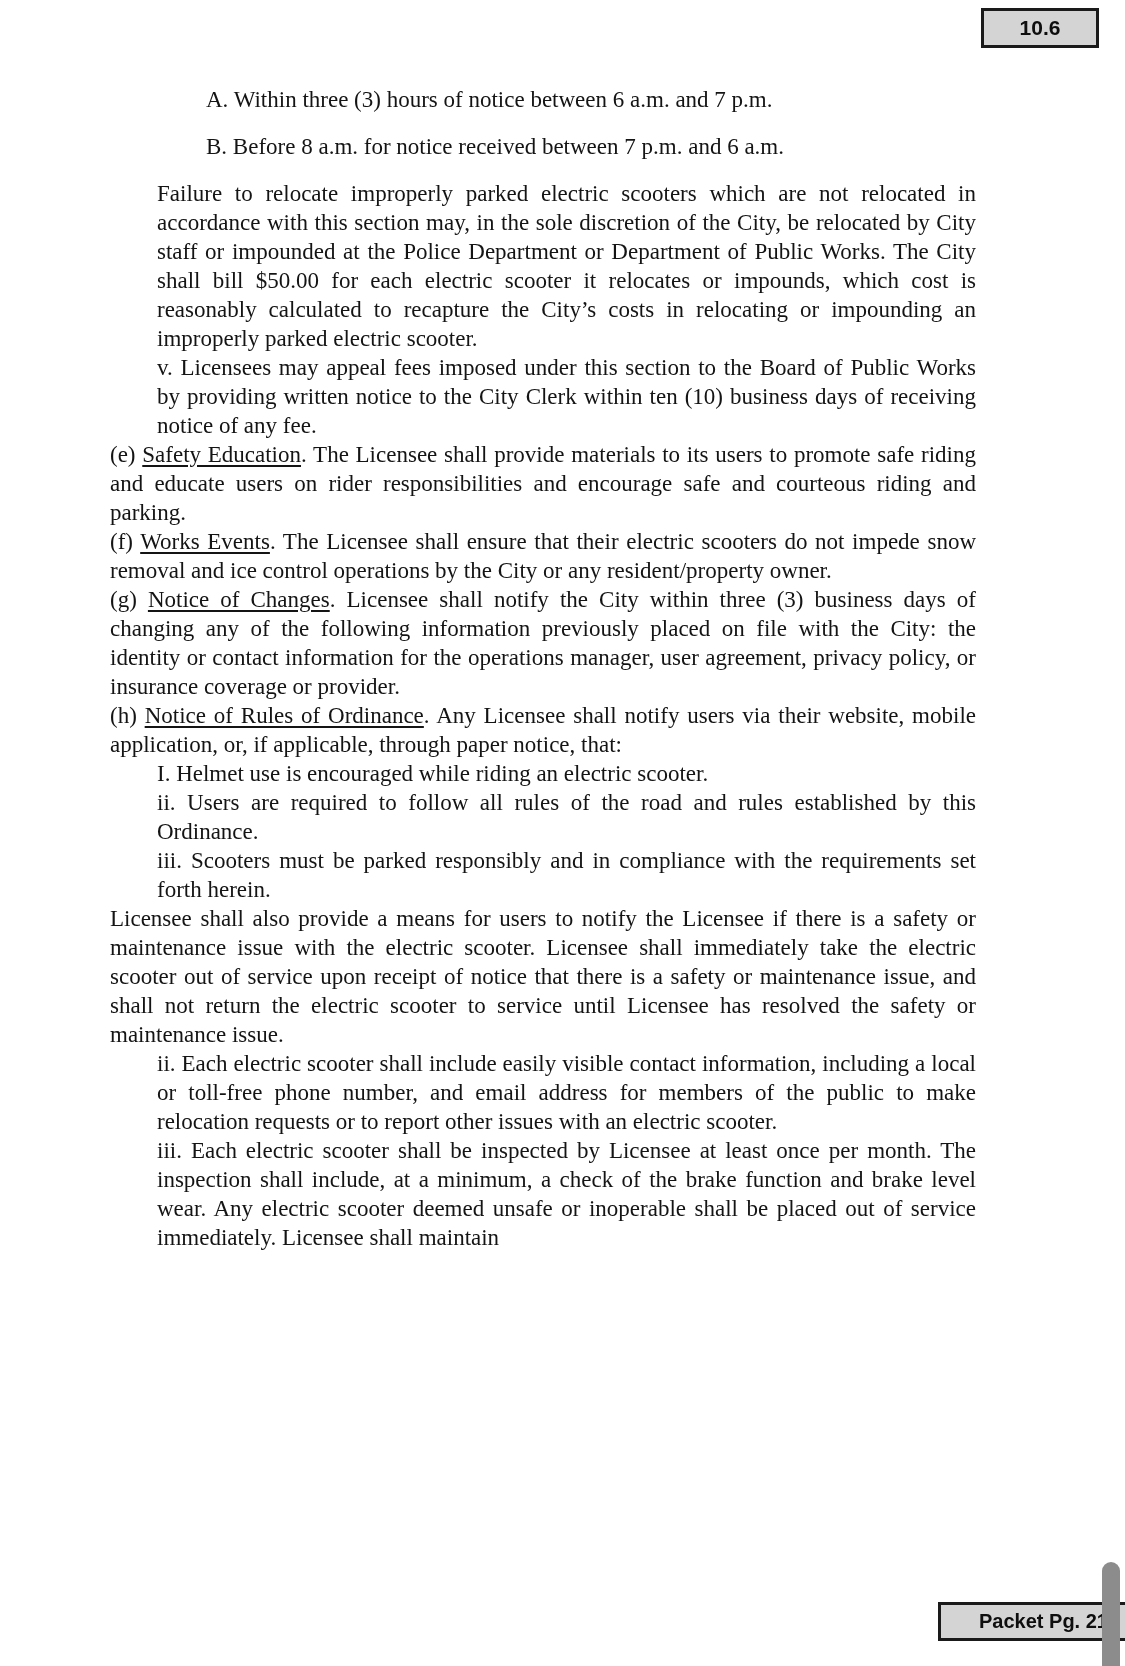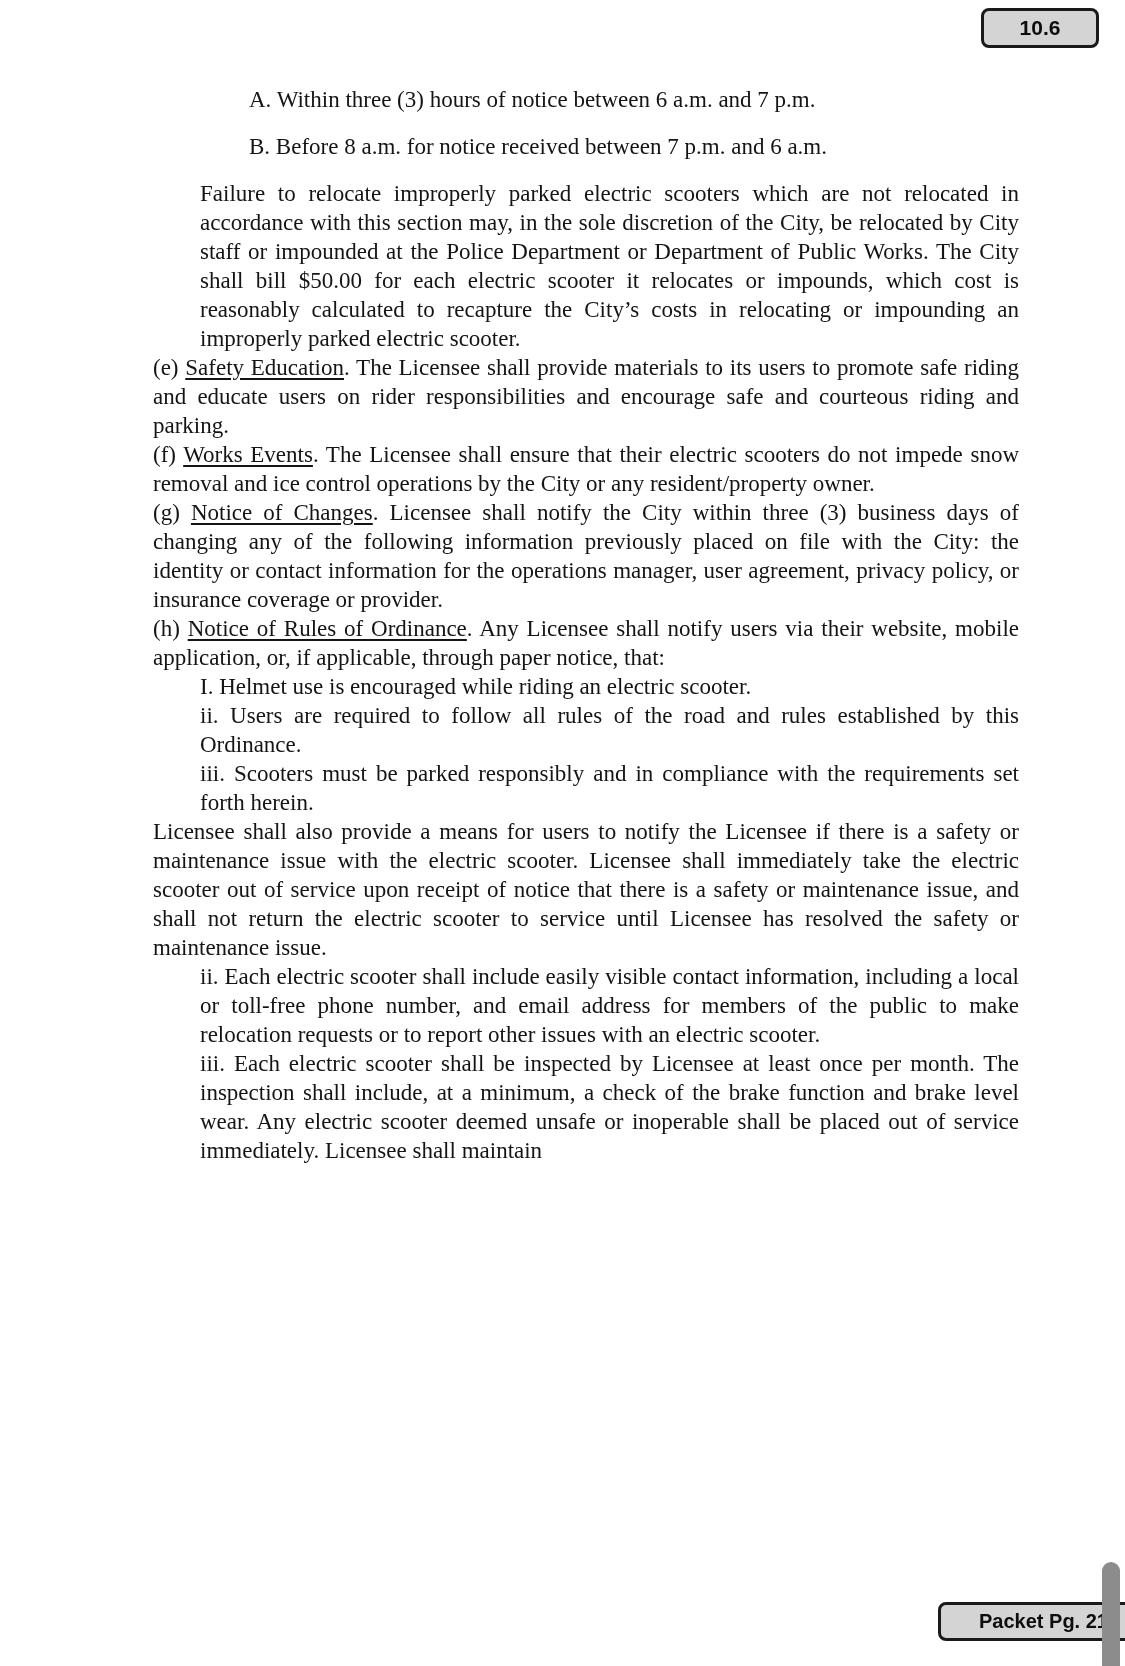--- a/index.html
+++ b/index.html
@@ -15,21 +15,21 @@
     overflow: hidden;
     font-family: "Liberation Serif", "DejaVu Serif", serif;
     color: #141414;
   }
   
   .badge {
     position: absolute;
     box-sizing: border-box;
     background: #d4d4d4;
     border: 3px solid #1a1a1a;
-    border-radius: 8px;
+    border-radius: 0;
     display: flex;
     align-items: center;
     justify-content: center;
     font-family: "Liberation Sans", "DejaVu Sans", sans-serif;
     font-weight: bold;
     color: #0e0e0e;
   }
   #section-tab {
     left: 981px;
     top: 8px;
@@ -55,21 +55,20 @@
     border-radius: 9px;
   }
   
   #doc-body {
     position: absolute;
     left: 110px;
     top: 85px;
     width: 866px;
     font-size: 23px;
     line-height: 29px;
-    margin-left: 43px;
   }
   .para {
     margin: 0;
     text-align: justify;
     text-align-last: left;
   }
   .para.ab {
     margin-left: 96px;
     margin-bottom: 18px;
     text-align: left;
@@ -89,20 +88,21 @@
 <body>
 
 <div id="page">
 
   <div id="section-tab" class="badge">10.6</div>
 
   <div id="doc-body">
       <p class="para ab"><span>A.  Within three (3) hours of notice between 6 a.m. and 7 p.m.</span></p>
       <p class="para ab"><span>B.  Before 8 a.m. for notice received between 7 p.m. and 6 a.m.</span></p>
       <p class="para indent"><span>Failure to relocate improperly parked electric scooters which are not relocated in accordance with this section may, in the sole discretion of the City, be relocated by City staff or impounded at the Police Department or Department of Public Works.  The City shall bill $50.00 for each electric scooter it relocates or impounds, which cost is reasonably calculated to recapture the City’s costs in relocating or impounding an improperly parked electric scooter.</span></p>
+      <p class="para indent"><span>v. Licensees may appeal fees imposed under this section to the Board of Public Works by providing written notice to the City Clerk within ten (10) business days of receiving notice of any fee.</span></p>
       <p class="para flush"><span>(e) </span><span class="u">Safety Education</span><span>. The Licensee shall provide materials to its users to promote safe riding and educate users on rider responsibilities and encourage safe and courteous riding and parking.</span></p>
       <p class="para flush"><span>(f) </span><span class="u">Works Events</span><span>.  The Licensee shall ensure that their electric scooters do not impede snow removal and ice control operations by the City or any resident/property owner.</span></p>
       <p class="para flush"><span>(g) </span><span class="u">Notice of Changes</span><span>.  Licensee shall notify the City within three (3) business days of changing any of the following information previously placed on file with the City: the identity or contact information for the operations manager, user agreement, privacy policy, or insurance coverage or provider.</span></p>
       <p class="para flush"><span>(h) </span><span class="u">Notice of Rules of Ordinance</span><span>.  Any Licensee shall notify users via their website, mobile application, or, if applicable, through paper notice, that:</span></p>
       <p class="para indent"><span>I. Helmet use is encouraged while riding an electric scooter.</span></p>
       <p class="para indent"><span>ii. Users are required to follow all rules of the road and rules established by this Ordinance.</span></p>
       <p class="para indent"><span>iii.  Scooters must be parked responsibly and in compliance with the requirements set forth herein.</span></p>
       <p class="para flush"><span>Licensee shall also provide a means for users to notify the Licensee if there is a safety or maintenance issue with the electric scooter.  Licensee shall immediately take the electric scooter out of service upon receipt of notice that there is a safety or maintenance issue, and shall not return the electric scooter to service until Licensee has resolved the safety or maintenance issue.</span></p>
       <p class="para indent"><span>ii. Each electric scooter shall include easily visible contact information, including a local or toll-free phone number, and email address for members of the public to make relocation requests or to report other issues with an electric scooter.</span></p>
       <p class="para indent"><span>iii.  Each electric scooter shall be inspected by Licensee at least once per month.  The inspection shall include, at a minimum, a check of the brake function and brake level wear. Any electric scooter deemed unsafe or inoperable shall be placed out of service immediately. Licensee shall maintain</span></p>

